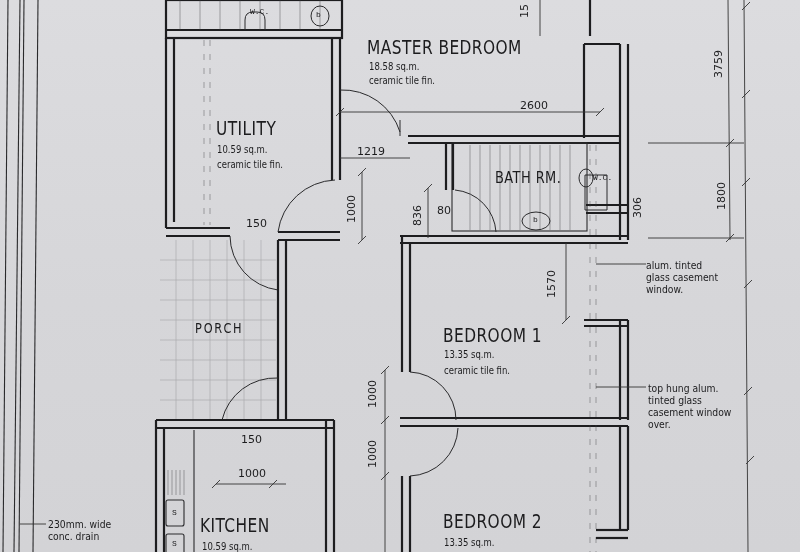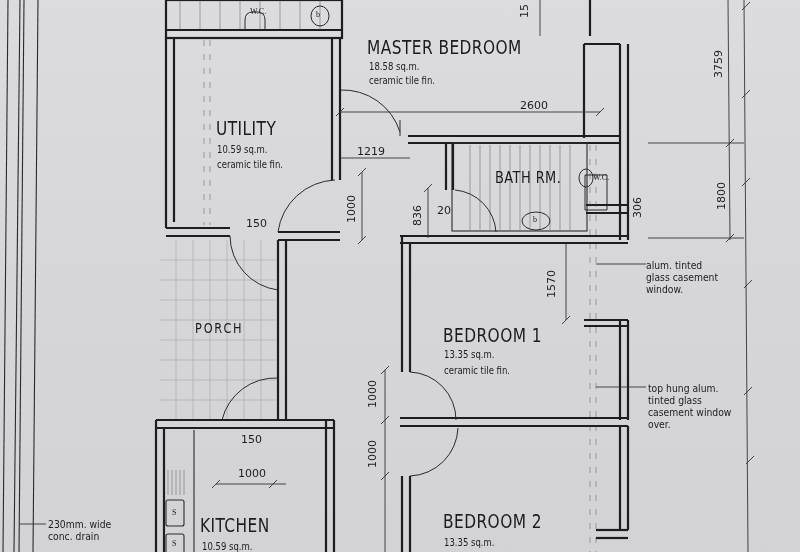--- a/index.html
+++ b/index.html
@@ -19,21 +19,21 @@
     .grid { stroke: #7d7d80; stroke-width: 0.6; fill: none; opacity: 0.55; }
     .door { stroke: #2a2a2c; stroke-width: 1; fill: none; }
     .hatch { stroke: #404043; stroke-width: 0.7; opacity: 0.6; }
     .lbl { position: absolute; color: #1c1c1e; white-space: nowrap; line-height: 1; }
     .room { font-family: "DejaVu Sans Condensed", "DejaVu Sans", sans-serif; font-size: 19px; letter-spacing: 0.5px; transform: scaleX(0.9); transform-origin: left top; }
     .room-sm { font-size: 16px; }
     .sub { font-family: "DejaVu Sans", sans-serif; font-size: 10px; transform: scaleX(0.85); transform-origin: left top; }
     .dimtxt { font-family: "DejaVu Sans", sans-serif; font-size: 11px; transform-origin: left top; }
     .vert { transform: rotate(-90deg); transform-origin: left top; }
     .note { font-family: "DejaVu Sans", sans-serif; font-size: 10.5px; line-height: 12px; transform: scaleX(0.88); transform-origin: left top; }
-    .fix { font-family: Liberation Serif, serif; font-size: 8px; }
+    .fix { font-family: Liberation Mono, monospace; font-size: 8px; }
   </style>
 </head>
 <body>
 
 <div id="plan">
   <svg width="800" height="552" viewBox="0 0 800 552">
 
     <line class="wall-thin" x1="8" y1="0" x2="3" y2="552"></line>
     <line class="wall-thin" x1="20" y1="0" x2="14" y2="552"></line>
     <line class="wall-thin" x1="24" y1="0" x2="19" y2="552"></line>
@@ -232,21 +232,21 @@
   <div class="lbl fix" style="left:316px;top:11px;">b</div>
   <div class="lbl fix" style="left:593px;top:174px;">W.C.</div>
   <div class="lbl fix" style="left:533px;top:216px;">b</div>
   <div class="lbl fix" style="left:172px;top:509px;">S</div>
   <div class="lbl fix" style="left:172px;top:540px;">S</div>
 
   <div class="lbl dimtxt" style="left:520px;top:100px;">2600</div>
   <div class="lbl dimtxt" style="left:357px;top:146px;">1219</div>
   <div class="lbl dimtxt vert" style="left:346px;top:223px;">1000</div>
   <div class="lbl dimtxt vert" style="left:412px;top:226px;">836</div>
-  <div class="lbl dimtxt" style="left:437px;top:205px;">20</div>
+  <div class="lbl dimtxt" style="left:437px;top:205px;">80</div>
   <div class="lbl dimtxt" style="left:246px;top:218px;">150</div>
   <div class="lbl dimtxt vert" style="left:546px;top:298px;">1570</div>
   <div class="lbl dimtxt vert" style="left:632px;top:218px;">306</div>
   <div class="lbl dimtxt vert" style="left:716px;top:210px;">1800</div>
   <div class="lbl dimtxt vert" style="left:713px;top:78px;">3759</div>
   <div class="lbl dimtxt vert" style="left:519px;top:18px;">15</div>
   <div class="lbl dimtxt vert" style="left:367px;top:408px;">1000</div>
   <div class="lbl dimtxt vert" style="left:367px;top:468px;">1000</div>
   <div class="lbl dimtxt" style="left:241px;top:434px;">150</div>
   <div class="lbl dimtxt" style="left:238px;top:468px;">1000</div>

